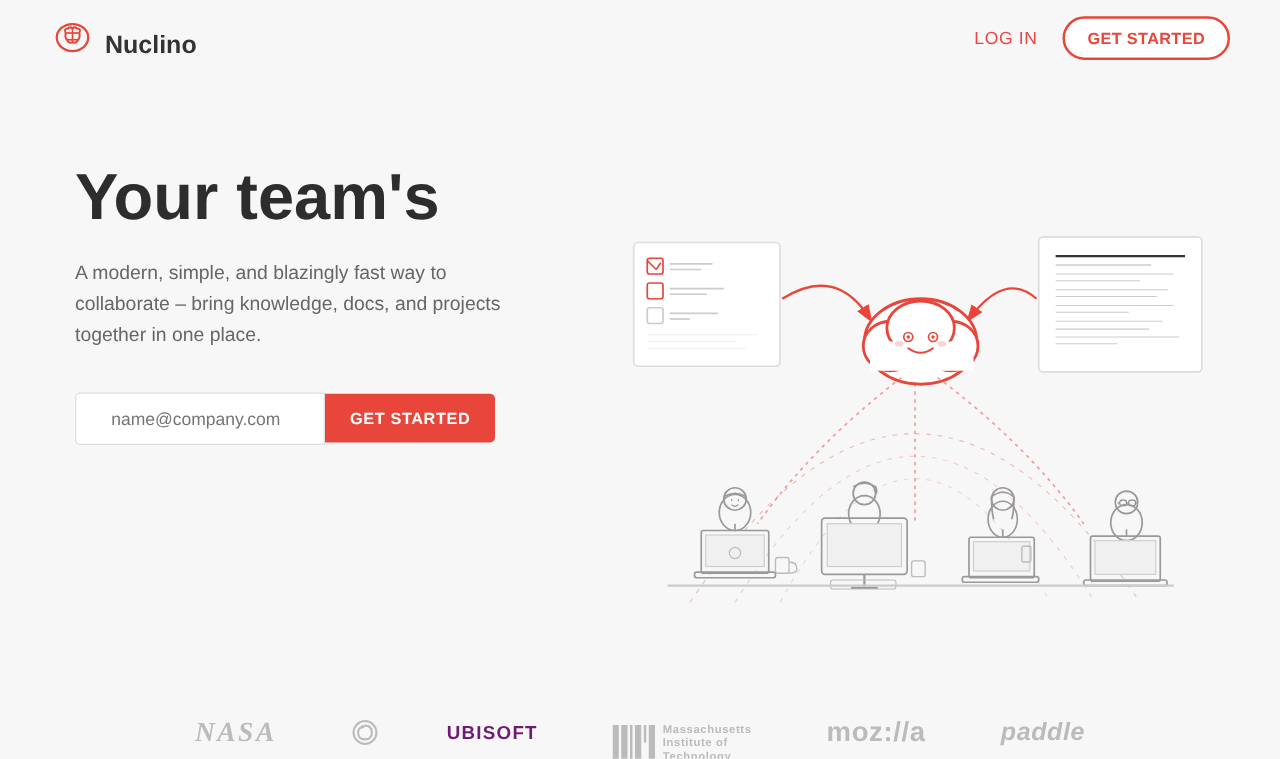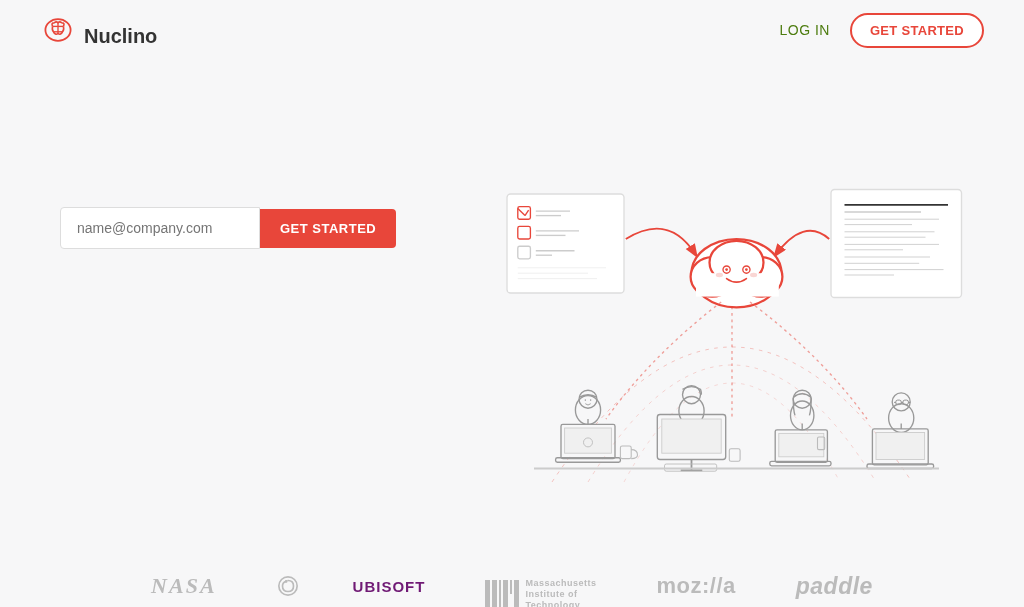--- a/index.html
+++ b/index.html
@@ -52,21 +52,21 @@
     }
     .nav-right {
       display: flex;
       align-items: center;
       gap: 20px;
     }
     .btn-login {
       background: none;
       border: none;
       font-size: 14px;
-      color: #4d7c0f;
+      color: #ef4444;
       cursor: pointer;
       font-weight: 500;
       letter-spacing: 0.5px;
     }
     .btn-get-started-nav {
       background: white;
       border: 2px solid #e8463a;
       color: #e8463a;
       padding: 8px 18px;
       border-radius: 24px;
@@ -105,21 +105,21 @@
       max-width: 360px;
     }
     .hero-form {
       display: flex;
       align-items: center;
       gap: 0;
     }
     .email-input {
       border: 1px solid #ddd;
       background: white;
-      padding: 12px 16px;
+      padding: 12px 28px;
       font-size: 14px;
       color: #999;
       border-radius: 4px 0 0 4px;
       width: 200px;
       outline: none;
     }
     .btn-get-started-main {
       background: #e8463a;
       color: white;
       border: none;
@@ -192,21 +192,21 @@
       gap: 6px;
       margin-top: 16px;
     }
     .mozilla-logo {
       font-size: 22px;
       font-weight: 700;
       letter-spacing: 0.5px;
       color: #bbb;
     }
     .paddle-logo {
-      font-size: 23px;
+      font-size: 20px;
       font-weight: 700;
       letter-spacing: 0.5px;
       color: #bbb;
       font-style: italic;
     }
   </style>
 </head>
 <body>
 
 <nav>
@@ -226,22 +226,23 @@
   <div class="nav-right">
     <button class="btn-login">LOG IN</button>
     <button class="btn-get-started-nav">GET STARTED</button>
   </div>
 </nav>
 
 <div class="main-content">
 
   <div class="left-panel">
     <h1 class="hero-title">
-      <br>
+      <span>Your team's</span><br>
     </h1>
+    <p class="hero-subtitle">A modern, simple, and blazingly fast way to collaborate – bring knowledge, docs, and projects together in one place.</p>
     <div class="hero-form">
       <input class="email-input" type="email" placeholder="name@company.com" style="">
       <button class="btn-get-started-main">GET STARTED</button>
     </div>
   </div>
 
   <div class="right-panel">
     <svg class="illustration-svg" viewBox="0 0 560 440" fill="none" xmlns="http://www.w3.org/2000/svg">
 
       <path d="M80 400 Q280 100 480 400" stroke="#e8463a" stroke-width="1" stroke-dasharray="4,6" fill="none" opacity="0.35"></path>

